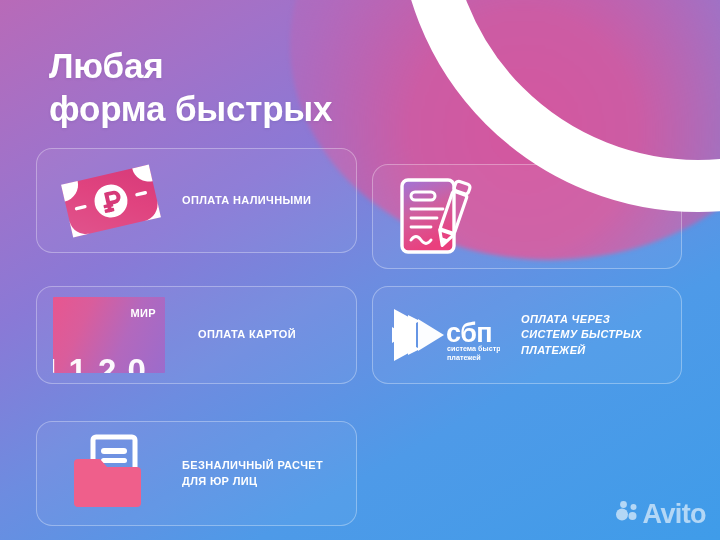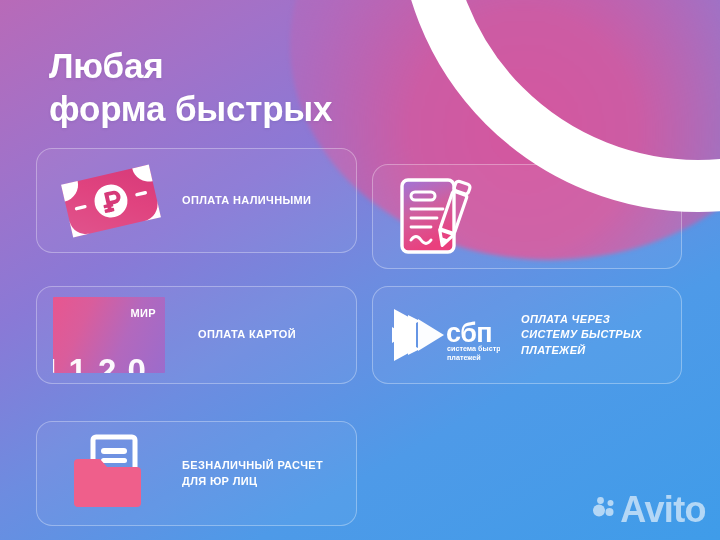--- a/index.html
+++ b/index.html
@@ -141,21 +141,21 @@
     position: absolute;
     right: 14px;
     bottom: 12px;
     display: flex;
     align-items: center;
     gap: 4px;
     opacity: 0.6;
   }
   #avito-wordmark {
     color: #ffffff;
-    font-size: 36px;
+    font-size: 27px;
     font-weight: bold;
     letter-spacing: -0.6px;
     line-height: 1;
   }
 </style>
 </head>
 <body>
 
 <div id="poster">
 

